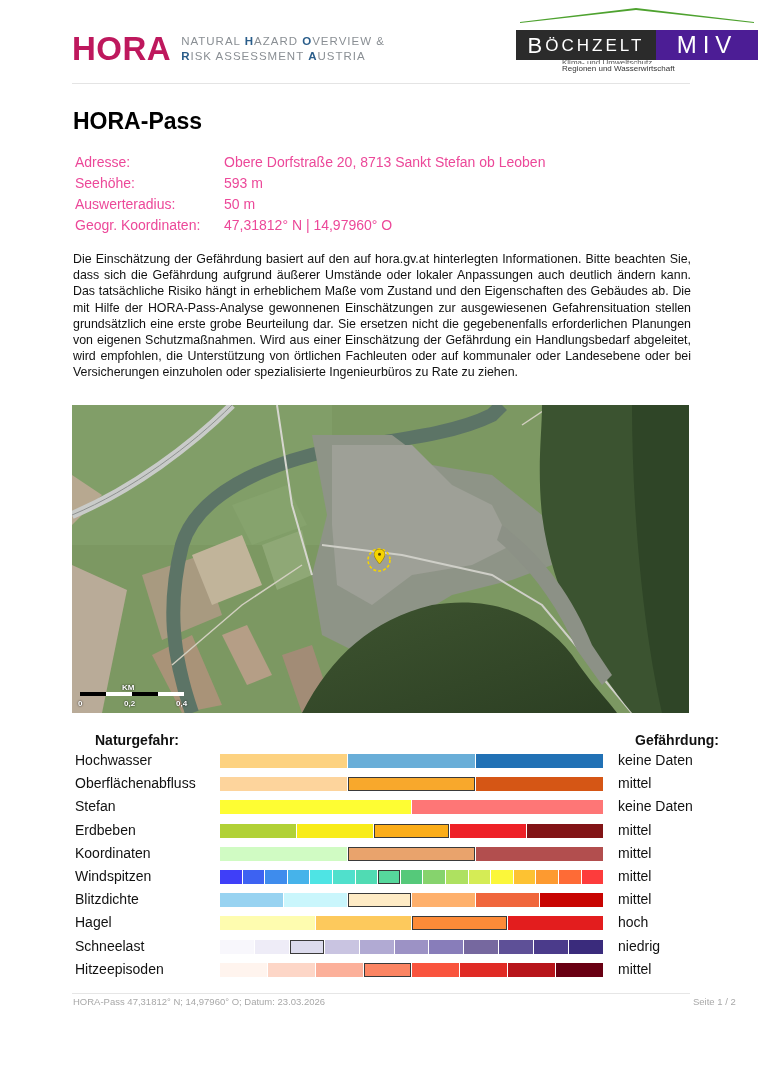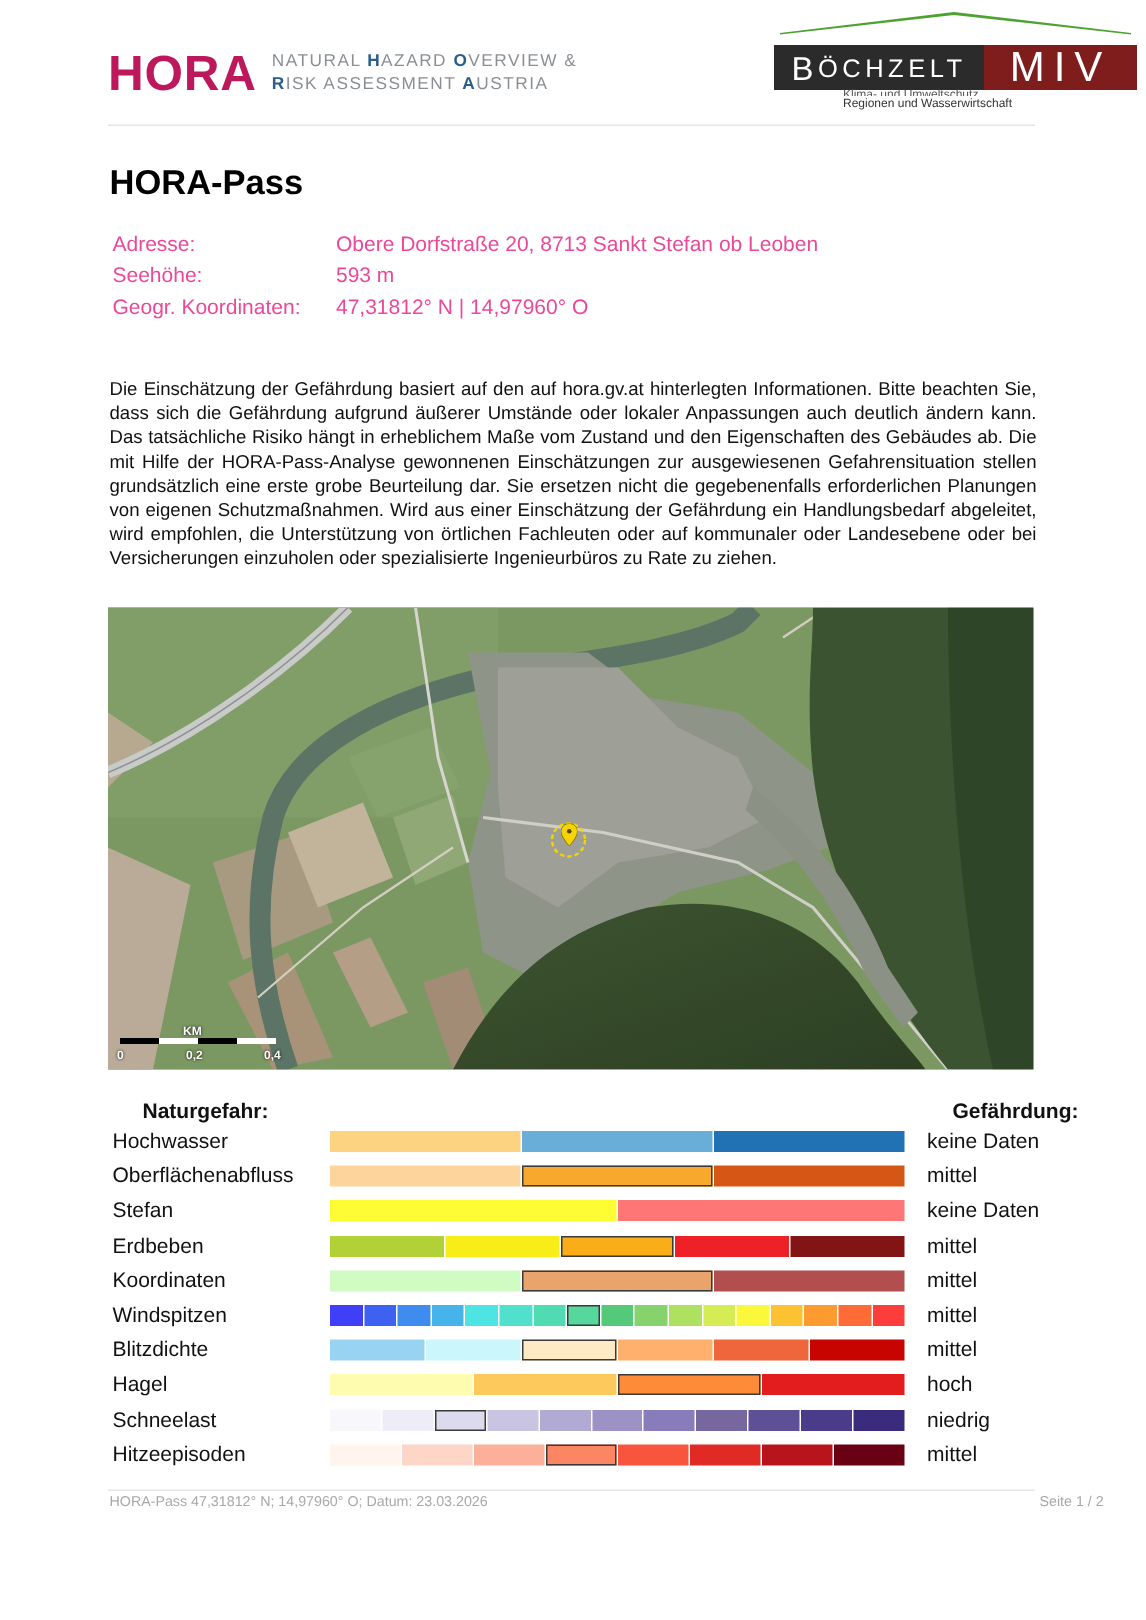--- a/index.html
+++ b/index.html
@@ -10,21 +10,21 @@
     .hora-logo { position: absolute; left: 72px; top: 32px; display: flex; align-items: center; }
     .hora-word { font-family: "Liberation Sans", sans-serif; font-weight: bold; font-size: 33px; color: #be185d; letter-spacing: 0.5px; line-height: 33px; }
     .hora-sub { margin-left: 10px; font-size: 11.5px; line-height: 15px; color: #8a8f94; letter-spacing: 1px; }
     .hora-sub b { color: #2a5d8a; }
 
     .boech { position: absolute; left: 516px; top: 6px; width: 242px; height: 64px; }
     .boech .roof { position: absolute; left: 0; top: 0; width: 242px; height: 18px; }
     .boech .bar { position: absolute; left: 0; top: 24px; width: 242px; height: 30px; display: flex; }
     .boech .dark { width: 140px; background: #2b2b2b; color: #fff; font-size: 17px; letter-spacing: 3px; display: flex; align-items: center; justify-content: center; padding-top: 1px; }
     .boech .dark .big { font-size: 22px; }
-    .boech .green { flex: 1; background: #7f1d1d; color: #fff; font-size: 28px; letter-spacing: 6px; display: flex; align-items: center; justify-content: center; }
+    .boech .green { flex: 1; background: #4c1d95; color: #fff; font-size: 24px; letter-spacing: 6px; display: flex; align-items: center; justify-content: center; }
     .boech .tag1 { position: absolute; left: 46px; top: 52px; font-size: 8px; color: #555; line-height: 9px; height: 6px; overflow: hidden; }
     .boech .tag2 { position: absolute; left: 46px; top: 58px; font-size: 8px; color: #333; line-height: 9px; }
 
     .divider-top { position: absolute; left: 72px; top: 83px; width: 618px; height: 1px; background: #e4e4e4; }
 
     .title { position: absolute; left: 73px; top: 108px; font-size: 23px; font-weight: bold; color: #000; }
 
     .info { position: absolute; left: 75px; top: 152px; font-size: 14px; line-height: 21px; color: #ec4899; }
     .info-row { display: flex; height: 21px; }
     .info-label { width: 149px; }
@@ -89,20 +89,24 @@
 <h1 class="title">HORA-Pass</h1>
 
 <div class="info">
   <div class="info-row">
     <span class="info-label">Adresse:</span>
     <span>Obere Dorfstraße 20, 8713 Sankt Stefan ob Leoben</span>
   </div>
   <div class="info-row">
     <span class="info-label">Seehöhe:</span>
     <span>593 m</span>
+  </div>
+  <div class="info-row">
+    <span class="info-label">Auswerteradius:</span>
+    <span>50 m</span>
   </div>
   <div class="info-row">
     <span class="info-label">Geogr. Koordinaten:</span>
     <span>47,31812° N | 14,97960° O</span>
   </div>
 </div>
 
 <p class="disclaimer">Die Einschätzung der Gefährdung basiert auf den auf hora.gv.at hinterlegten Informationen. Bitte beachten Sie, dass sich die Gefährdung aufgrund äußerer Umstände oder lokaler Anpassungen auch deutlich ändern kann. Das tatsächliche Risiko hängt in erheblichem Maße vom Zustand und den Eigenschaften des Gebäudes ab. Die mit Hilfe der HORA-Pass-Analyse gewonnenen Einschätzungen zur ausgewiesenen Gefahrensituation stellen grundsätzlich eine erste grobe Beurteilung dar. Sie ersetzen nicht die gegebenenfalls erforderlichen Planungen von eigenen Schutzmaßnahmen. Wird aus einer Einschätzung der Gefährdung ein Handlungsbedarf abgeleitet, wird empfohlen, die Unterstützung von örtlichen Fachleuten oder auf kommunaler oder Landesebene oder bei Versicherungen einzuholen oder spezialisierte Ingenieurbüros zu Rate zu ziehen.</p>
 
 <div class="map">

